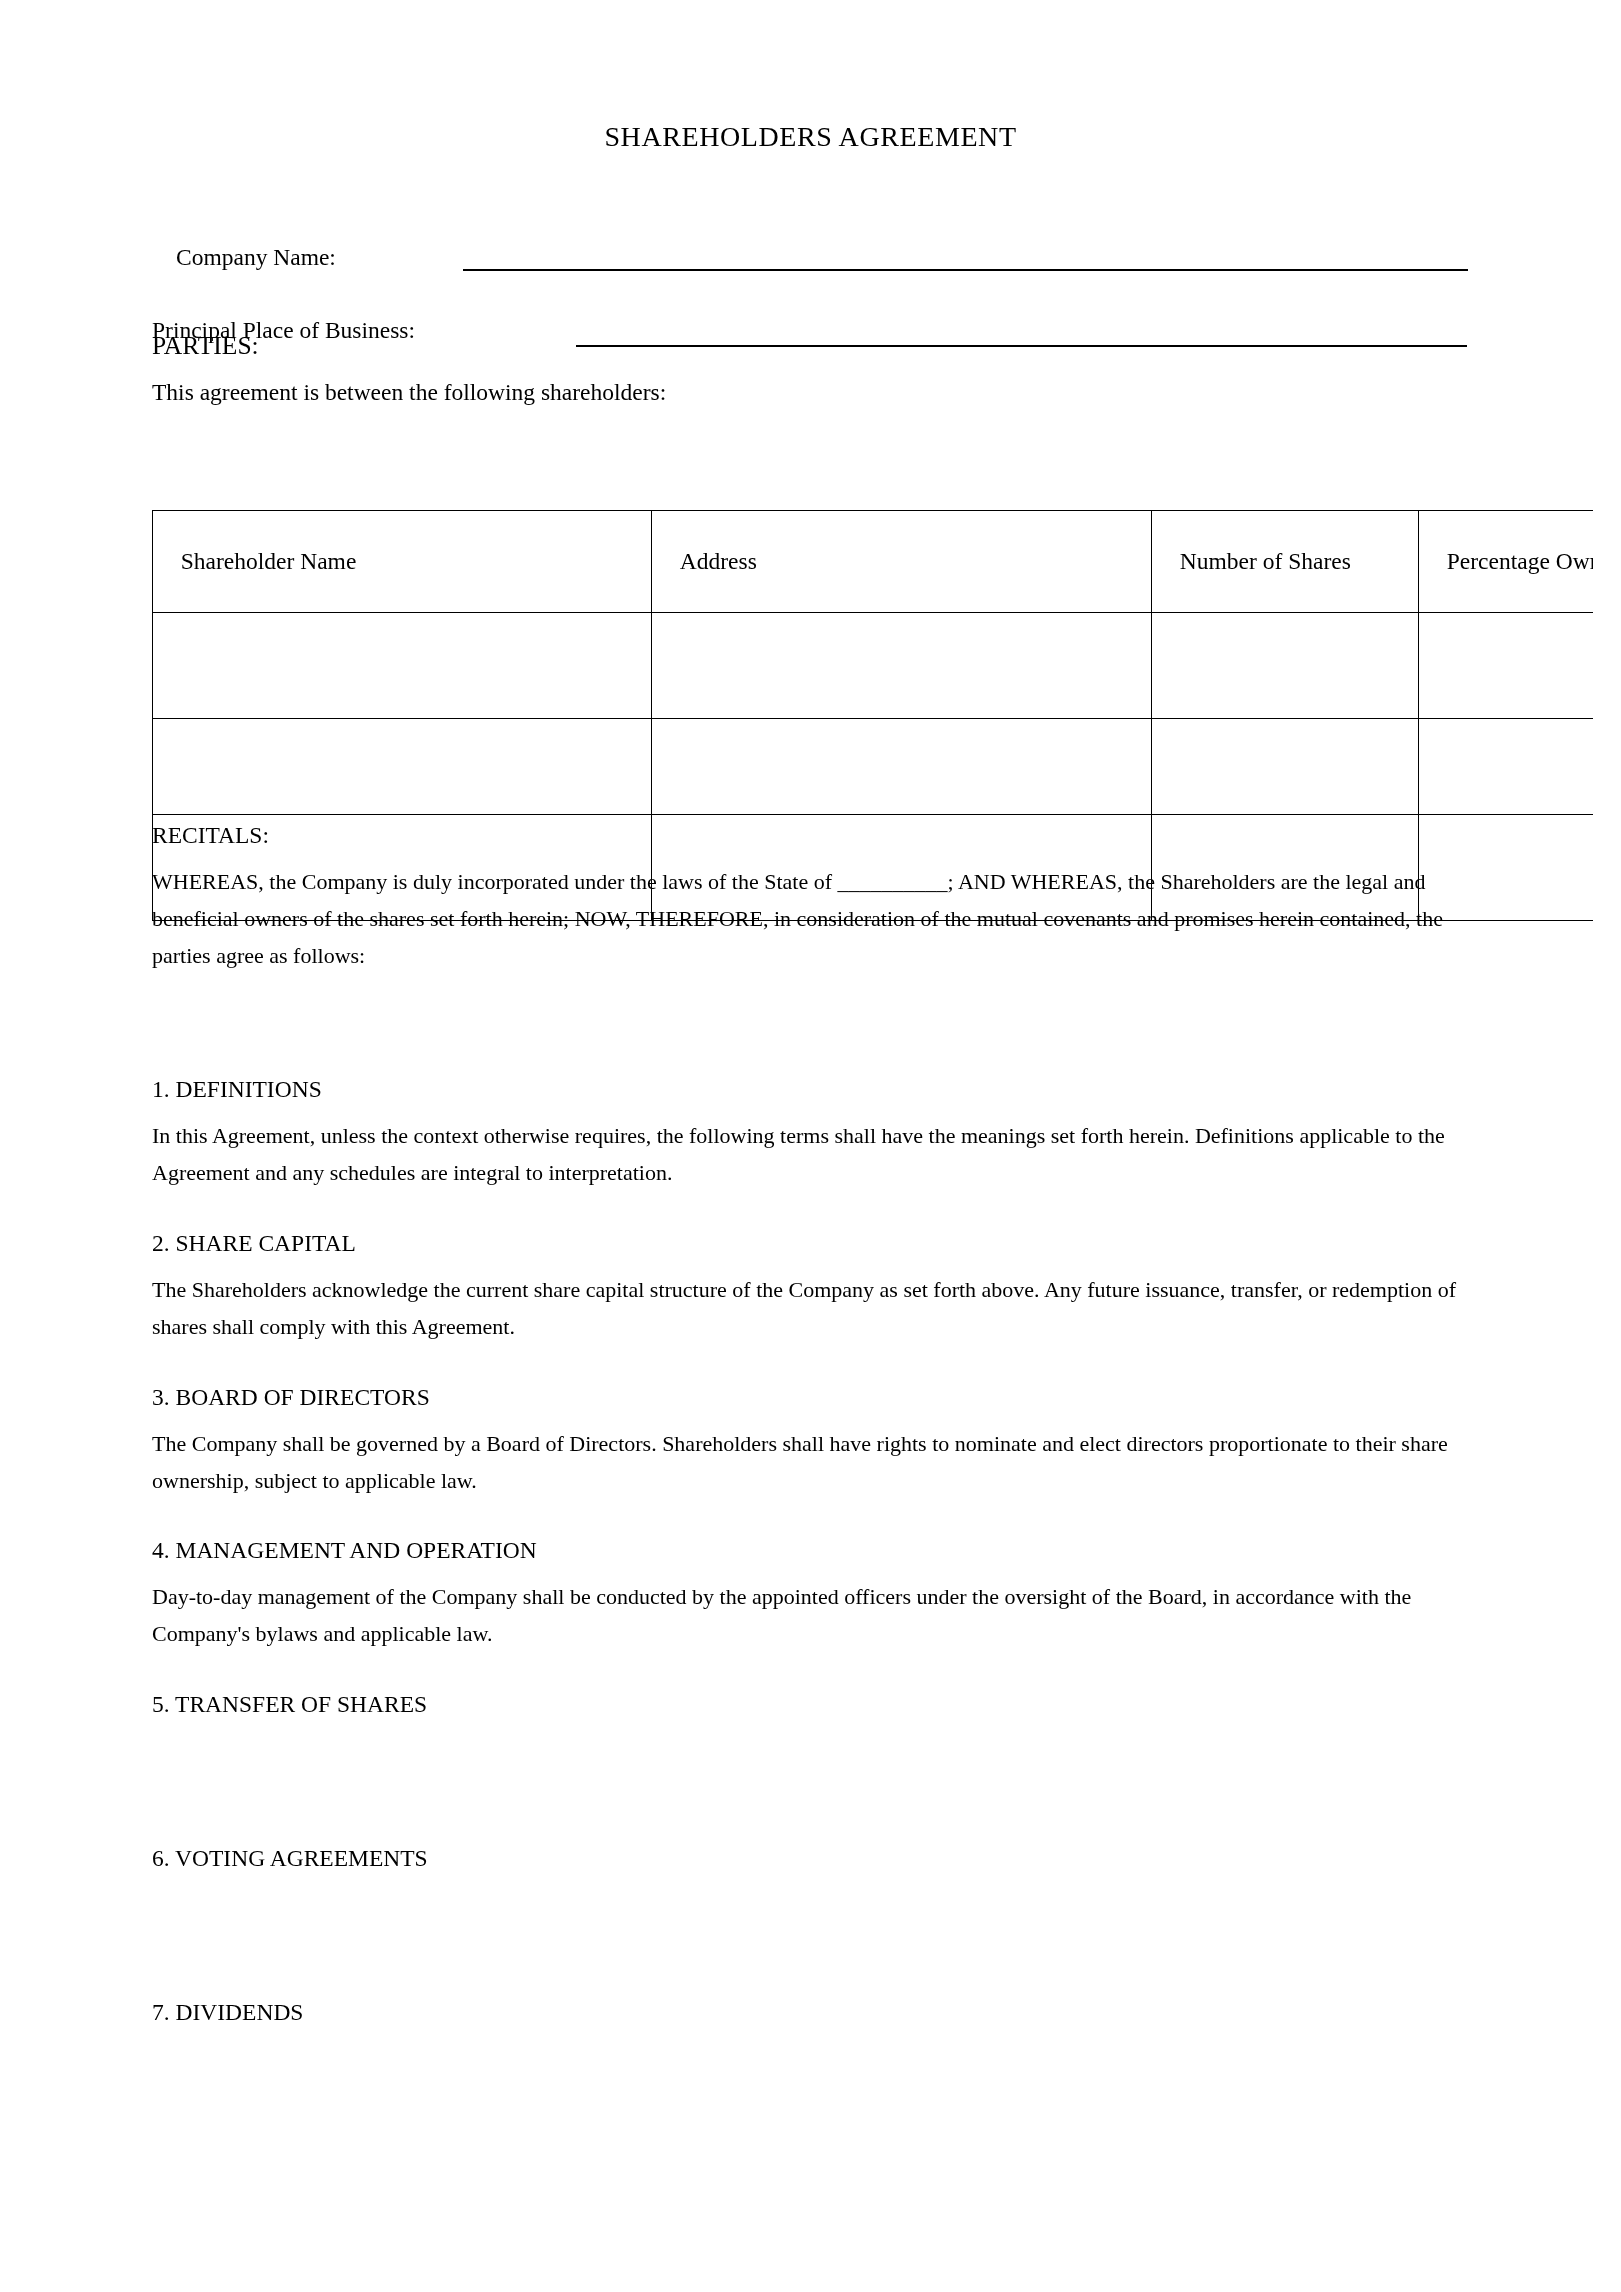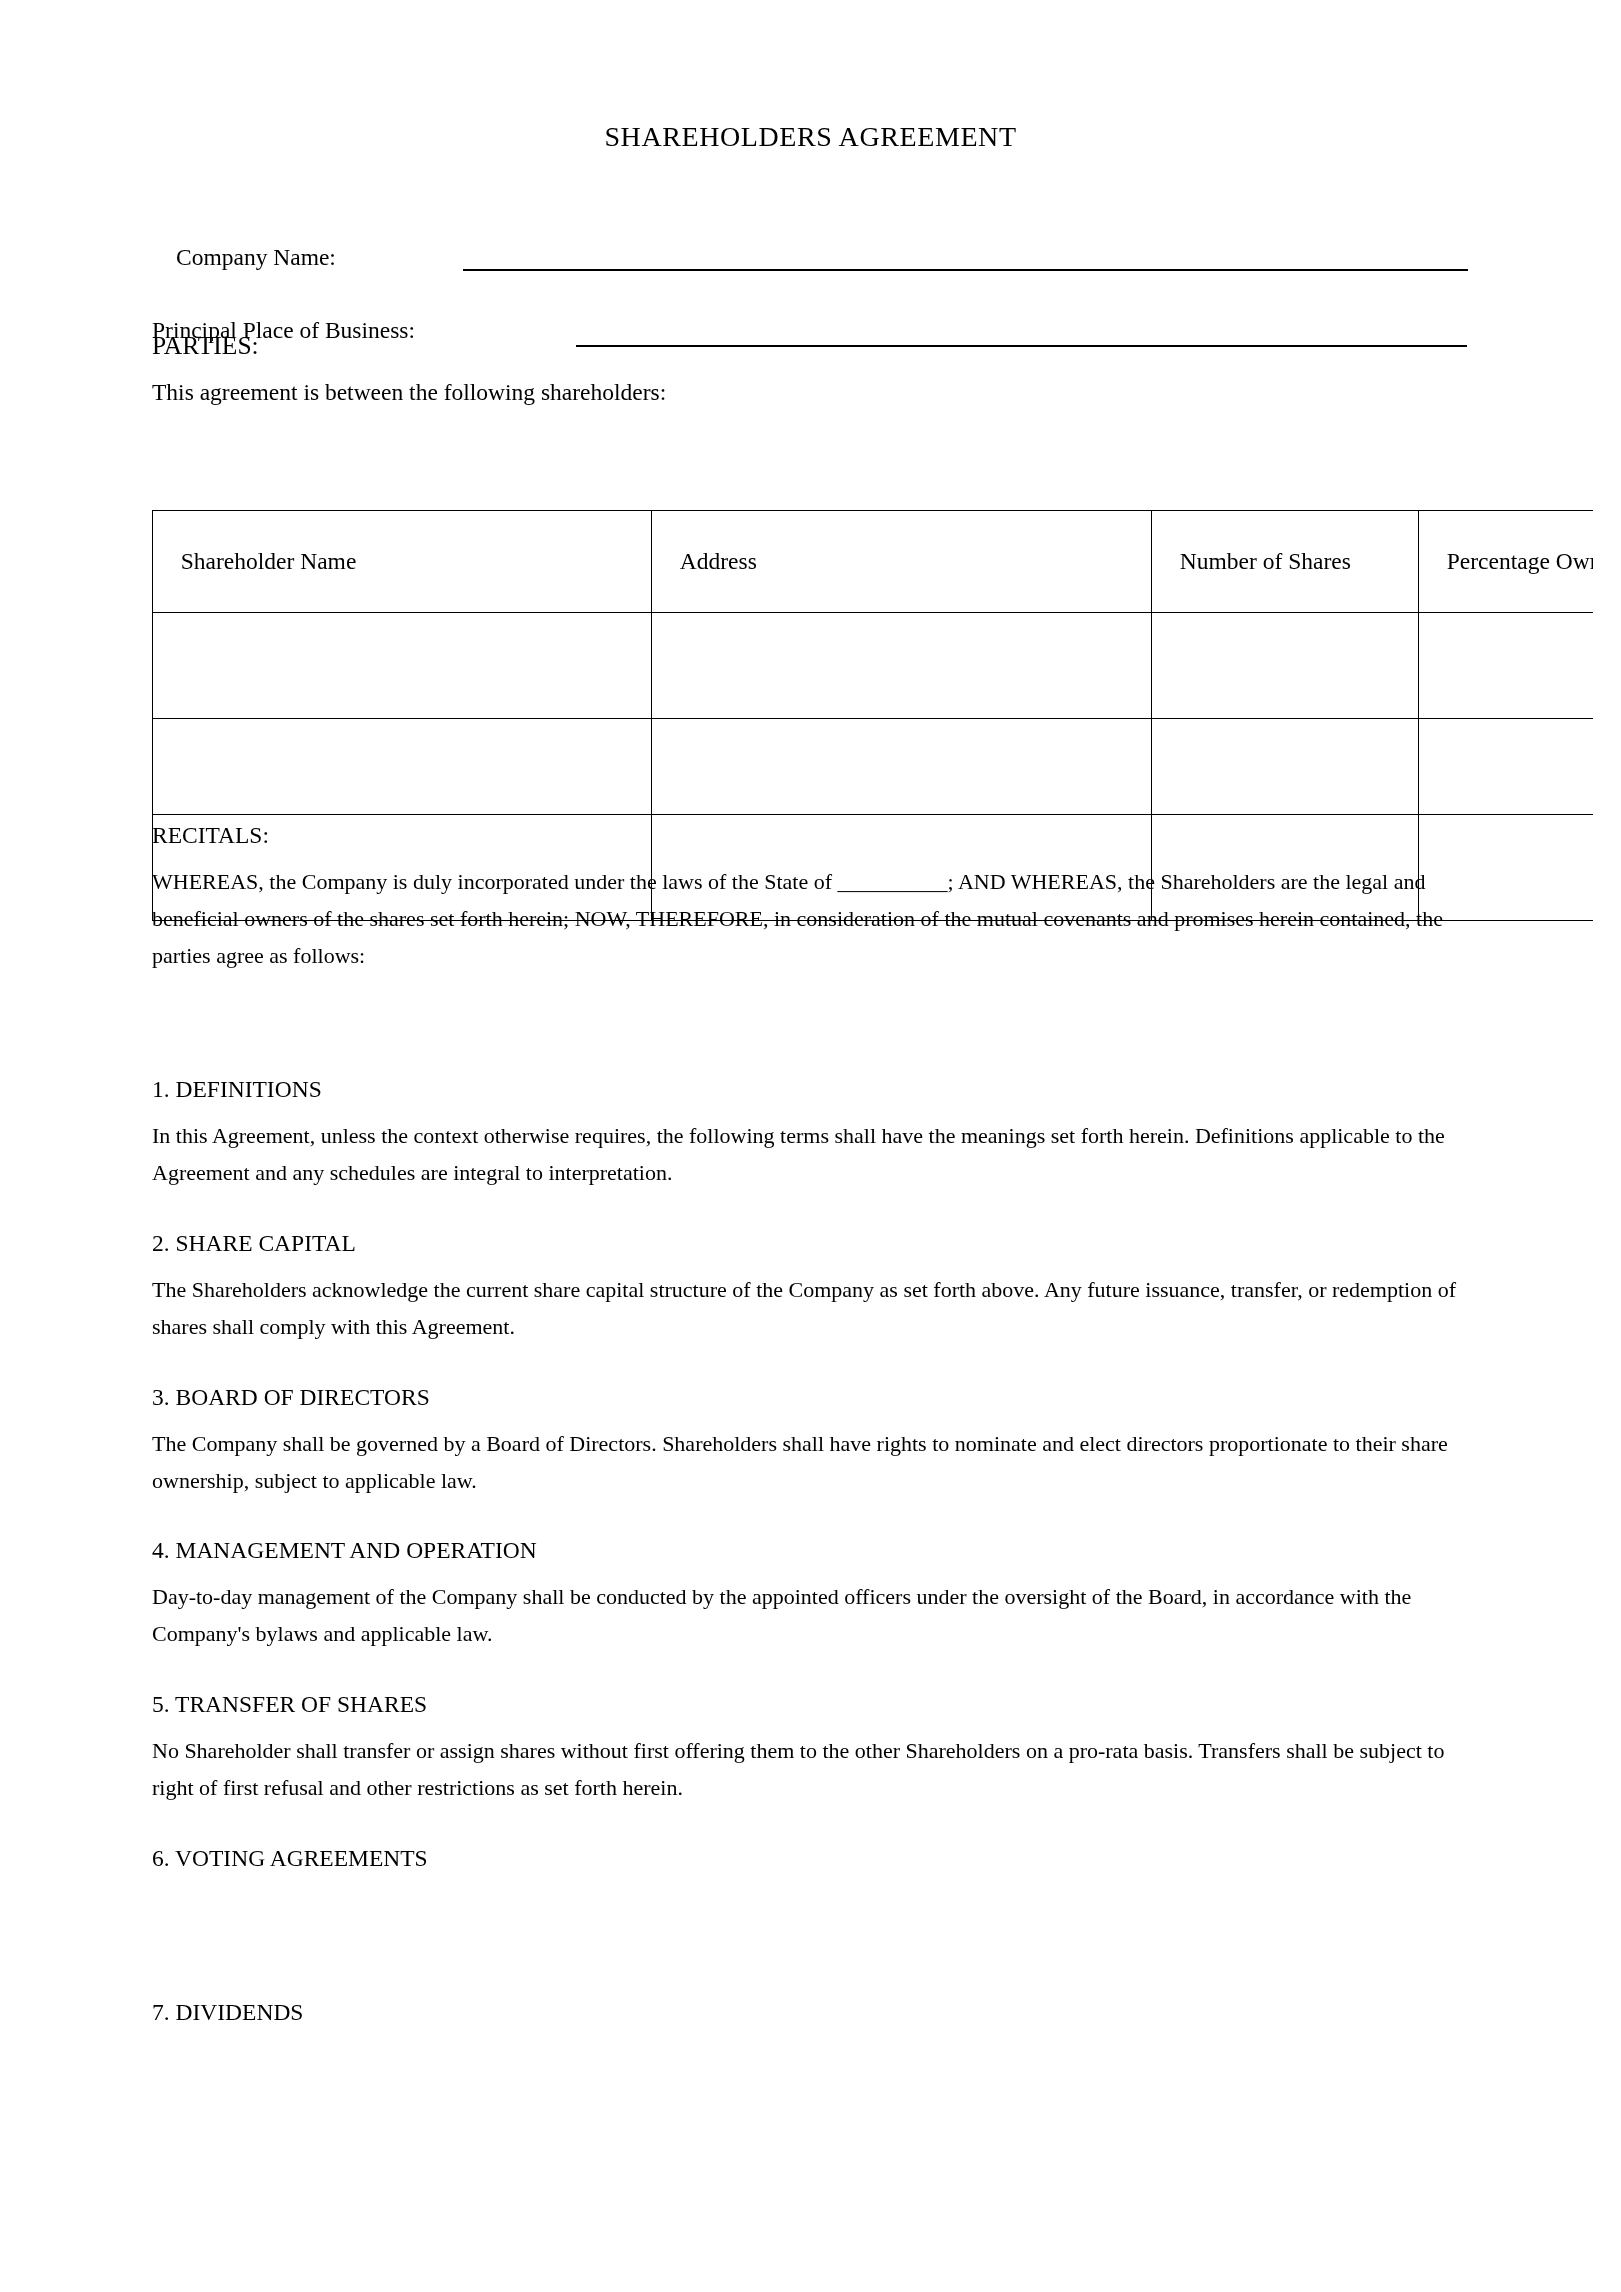--- a/index.html
+++ b/index.html
@@ -208,20 +208,19 @@
   <div class="section-heading" id="sec2-heading">2. SHARE CAPITAL</div>
   <div class="body-para" id="sec2-para">The Shareholders acknowledge the current share capital structure of the Company as set forth above. Any future issuance, transfer, or redemption of shares shall comply with this Agreement.</div>
 
   <div class="section-heading" id="sec3-heading">3. BOARD OF DIRECTORS</div>
   <div class="body-para" id="sec3-para">The Company shall be governed by a Board of Directors. Shareholders shall have rights to nominate and elect directors proportionate to their share ownership, subject to applicable law.</div>
 
   <div class="section-heading" id="sec4-heading">4. MANAGEMENT AND OPERATION</div>
   <div class="body-para" id="sec4-para">Day-to-day management of the Company shall be conducted by the appointed officers under the oversight of the Board, in accordance with the Company's bylaws and applicable law.</div>
 
   <div class="section-heading" id="sec5-heading">5. TRANSFER OF SHARES</div>
-  <div class="body-para" id="sec5-para">No Shareholder shall transfer or assign shares without first offering them to the other Shareholders on a pro-rata basis. Transfers shall be subject to right of first refusal and other restrictions as set forth herein.</div>
 
   <div class="section-heading" id="sec6-heading">6. VOTING AGREEMENTS</div>
 
   <div class="section-heading" id="sec7-heading">7. DIVIDENDS</div>
 
 </div>
 
 
 </body></html>

